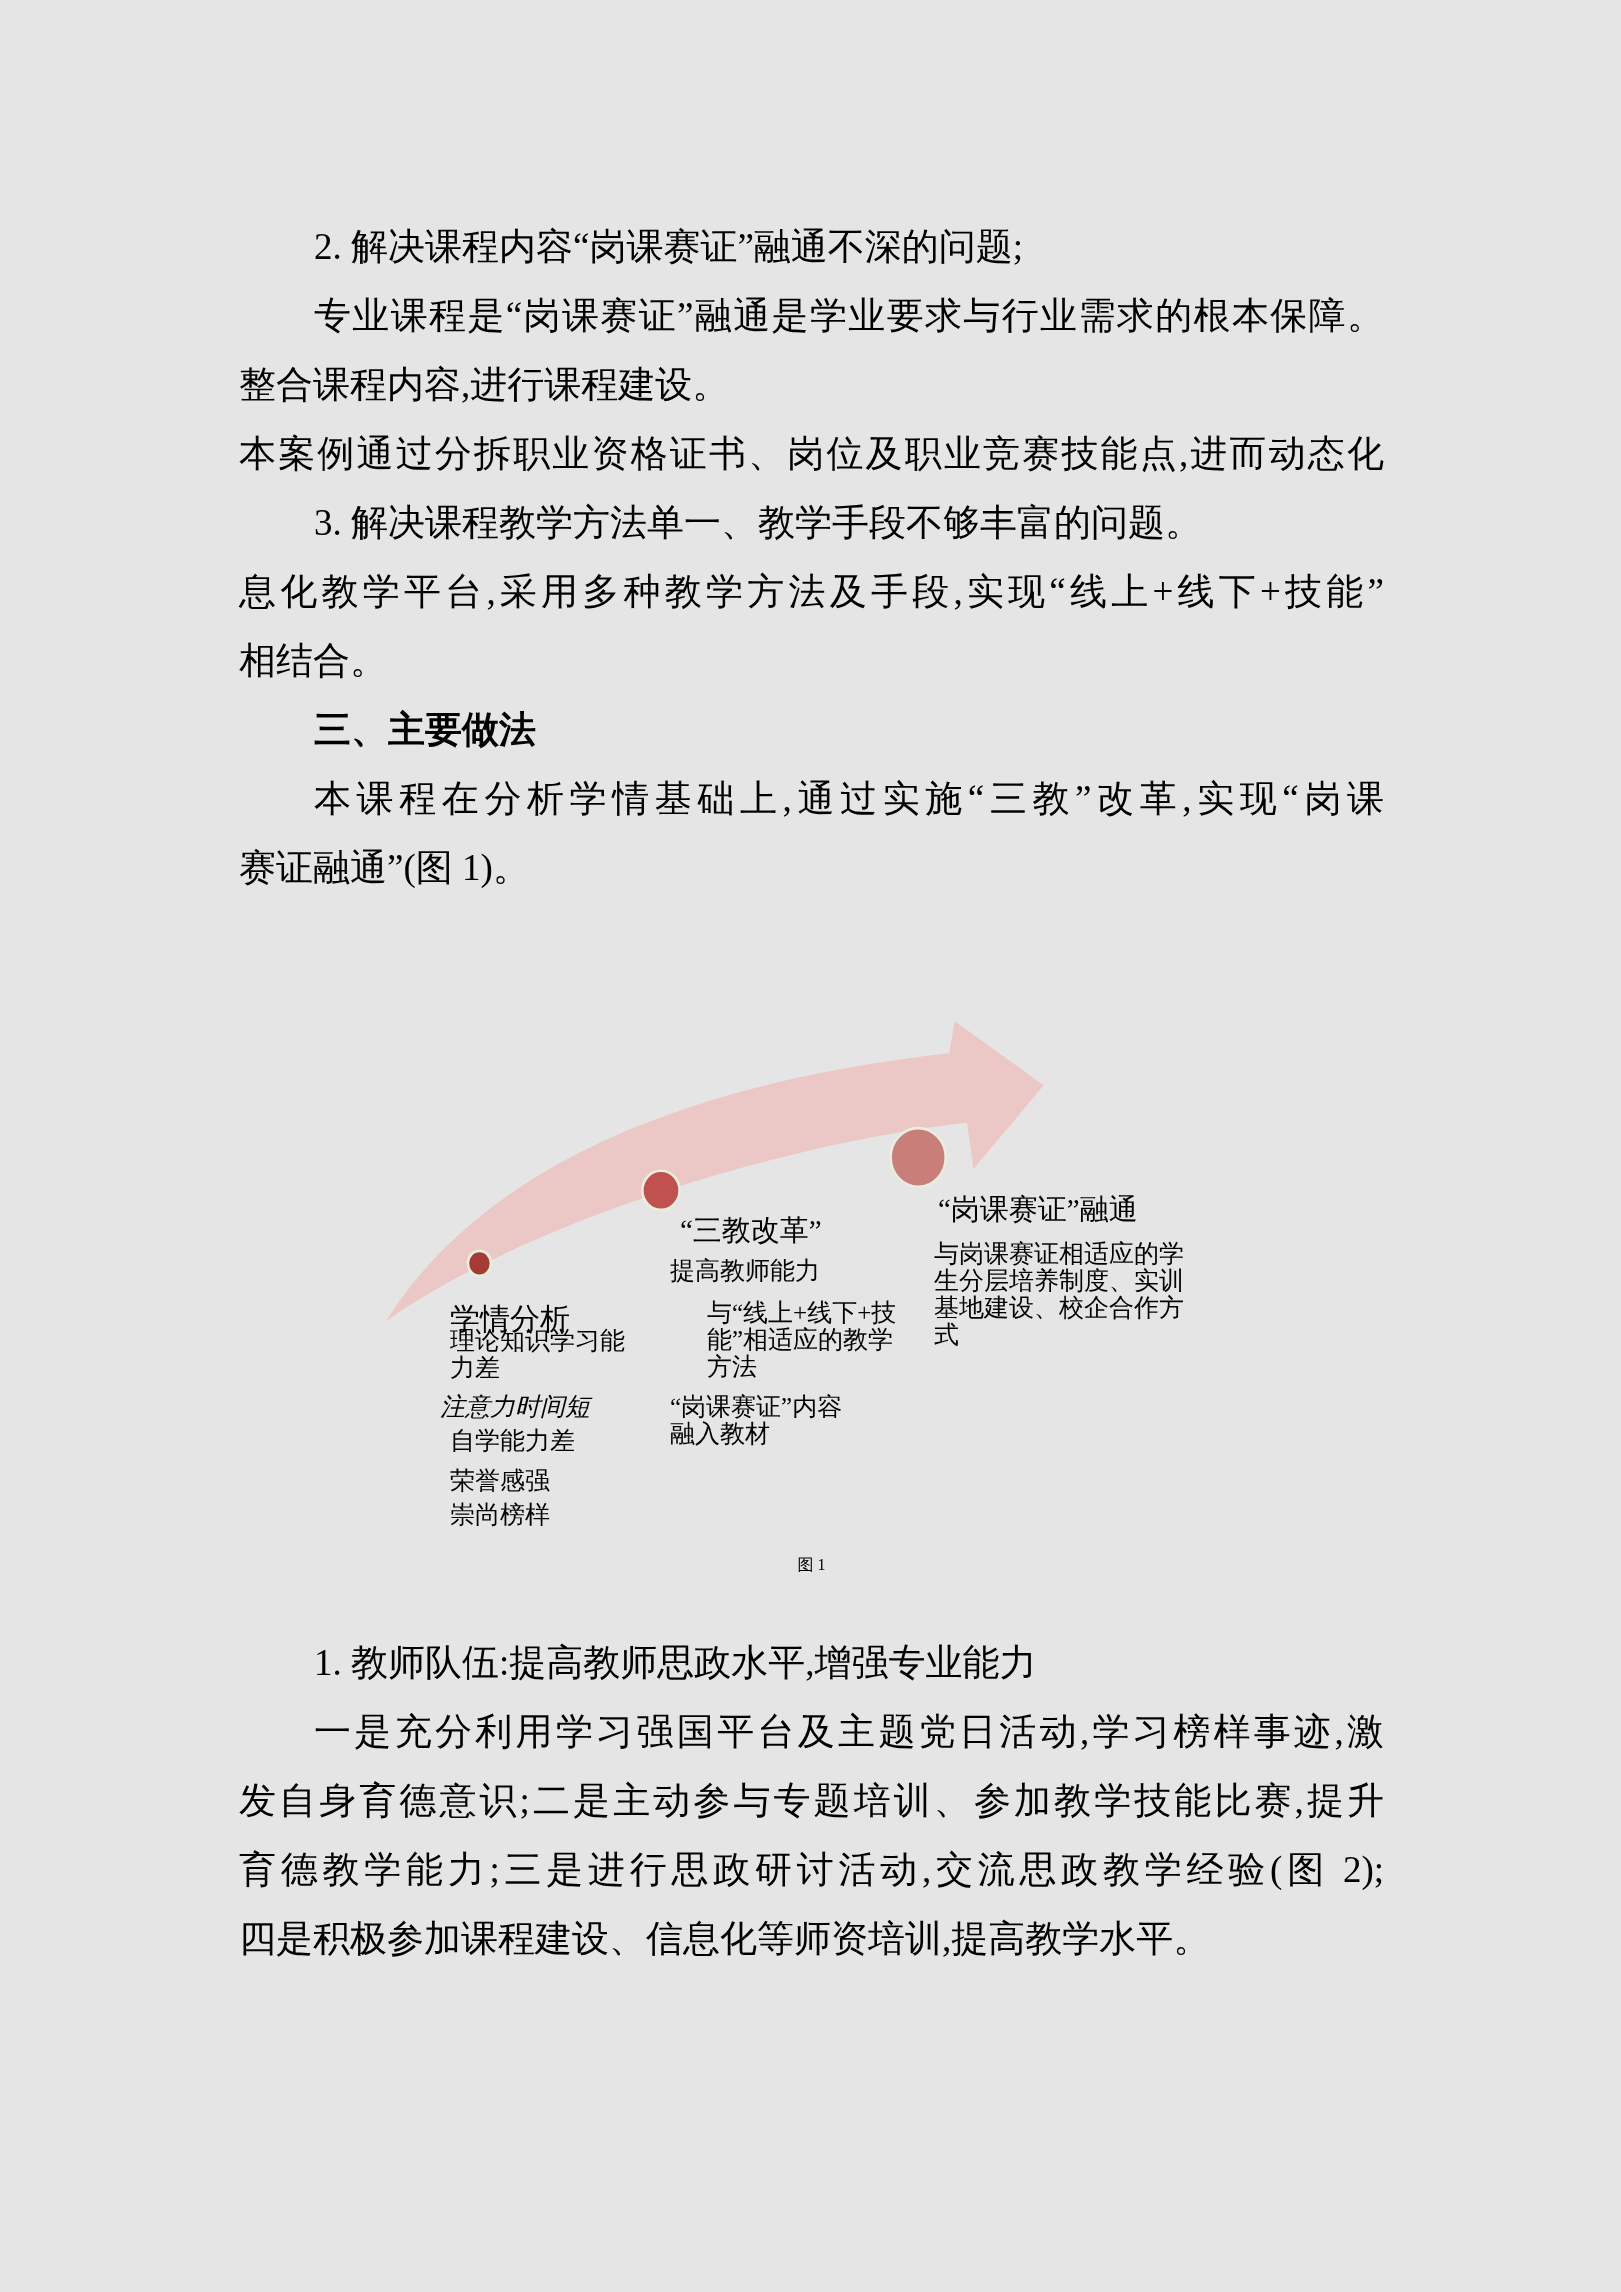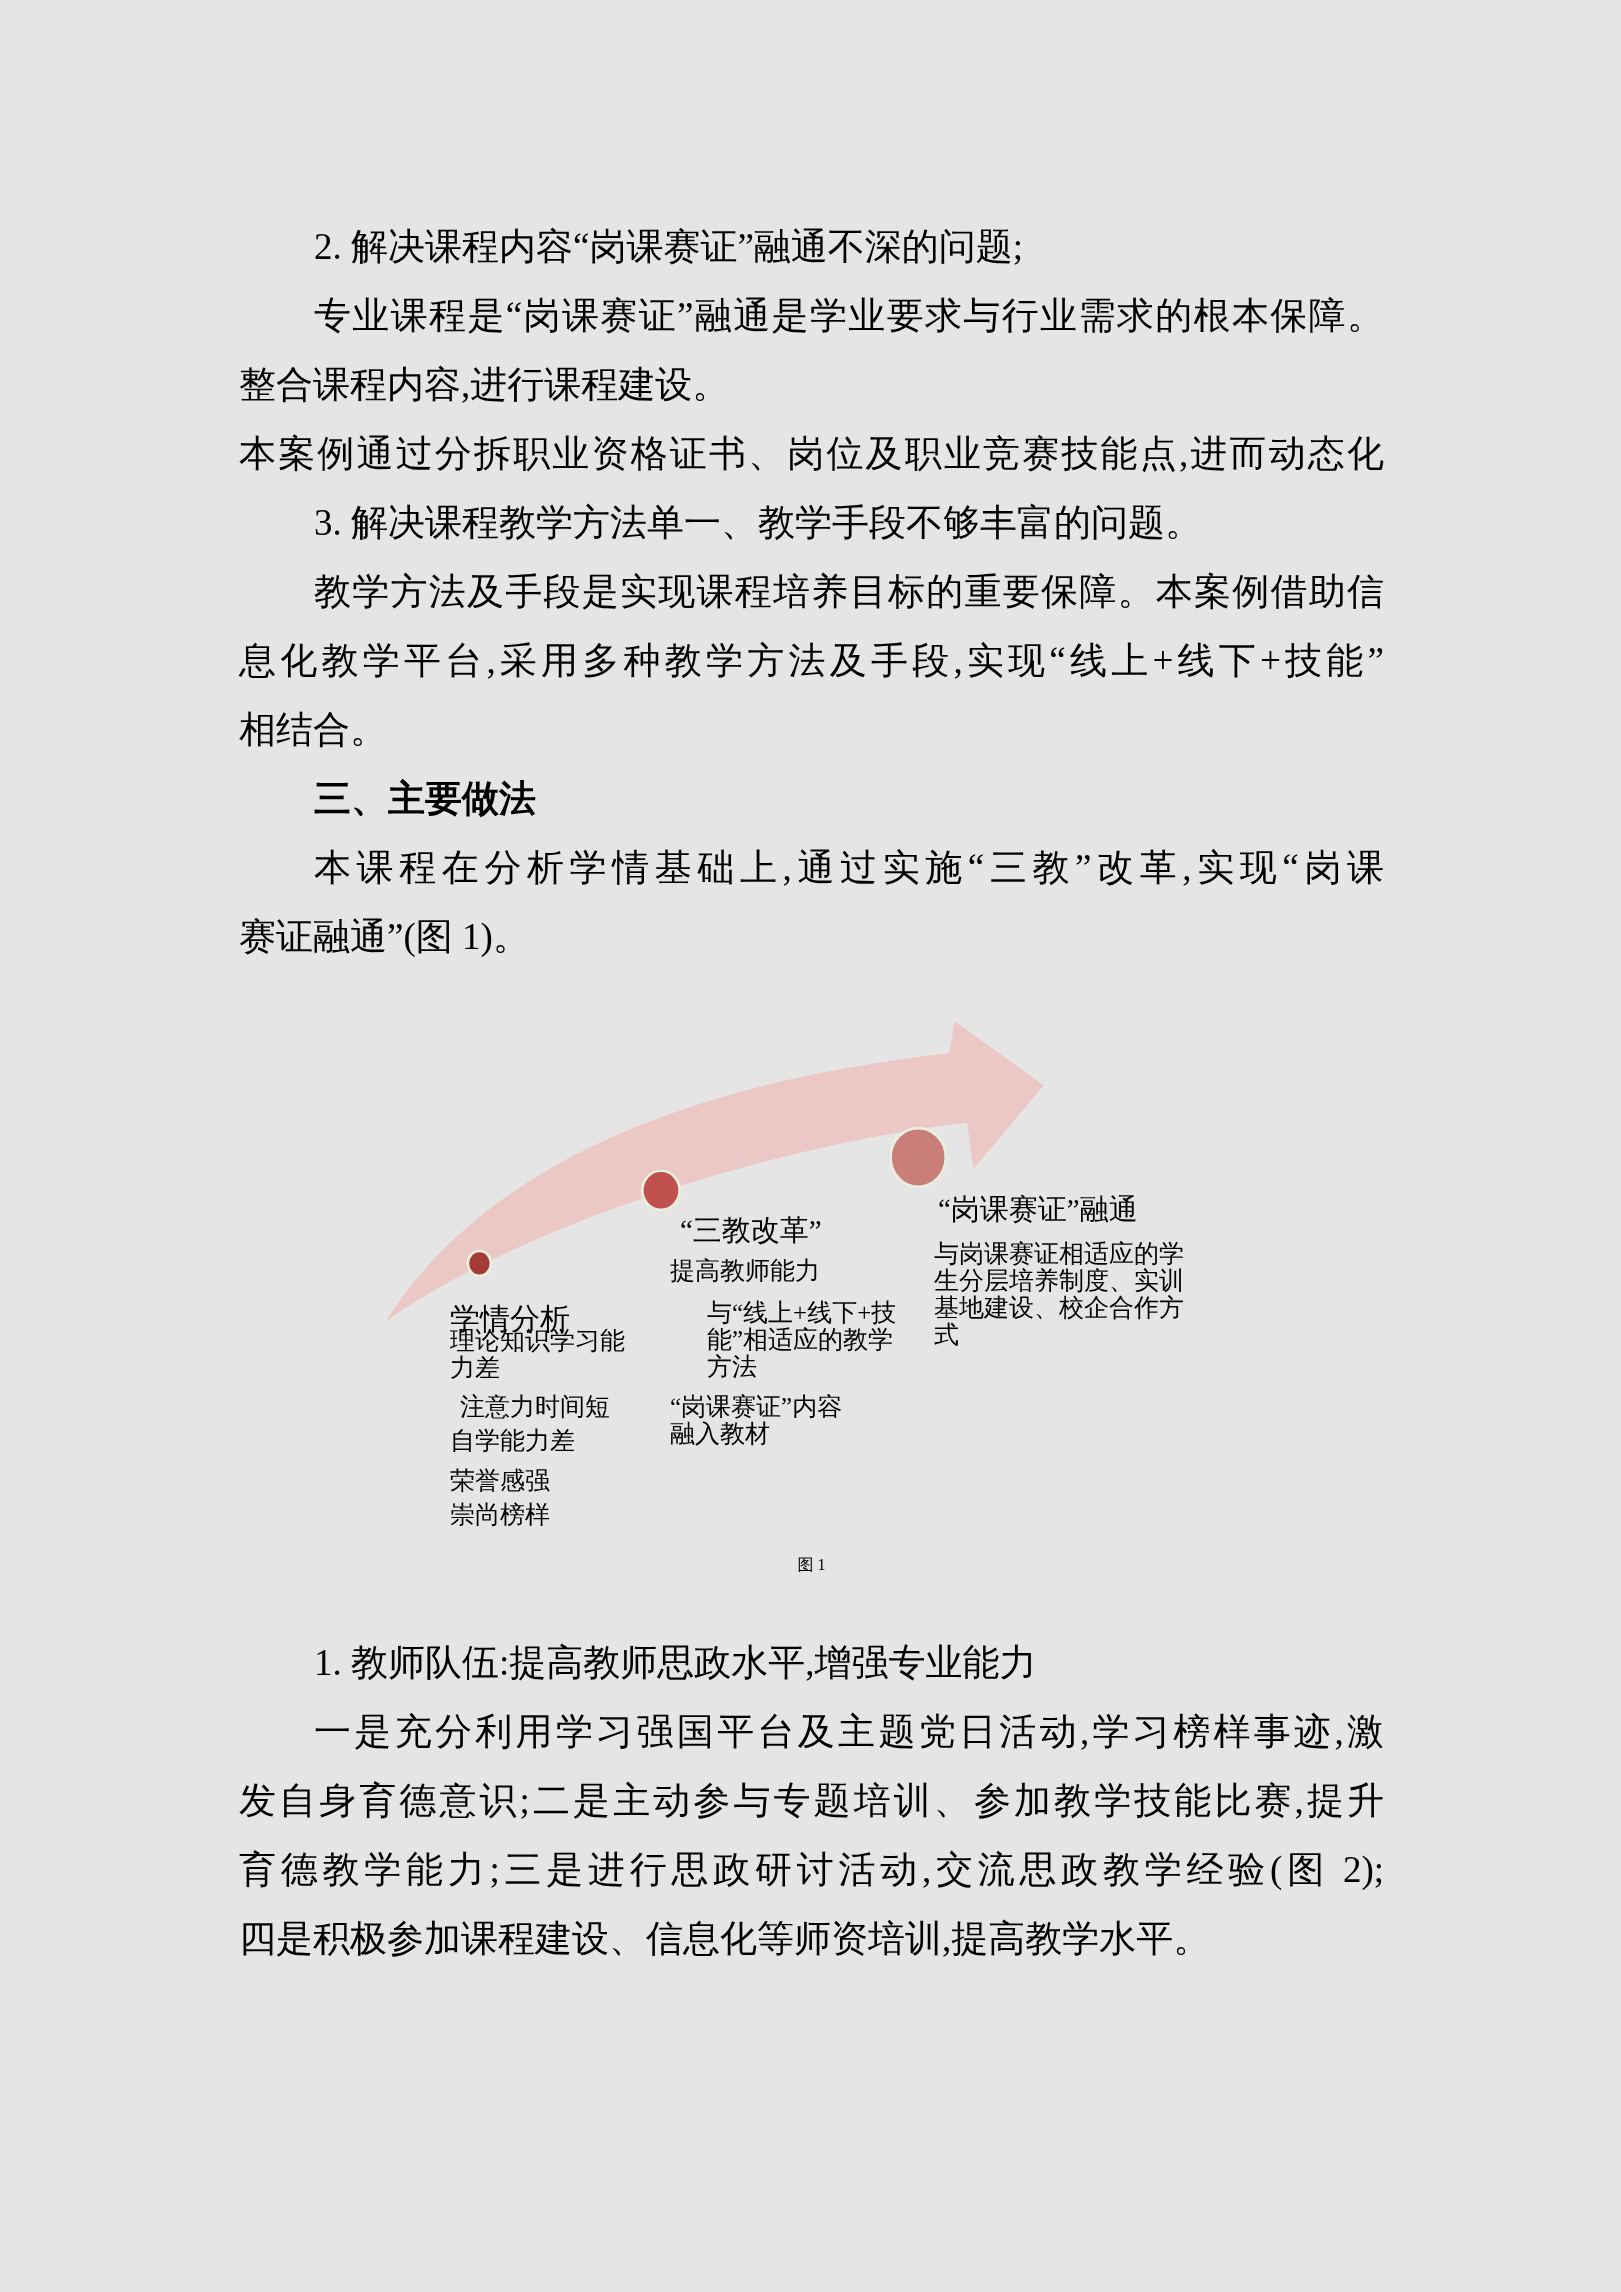--- a/index.html
+++ b/index.html
@@ -23,40 +23,39 @@
 <body>
 
 <div class="page">
 
   <div class="tblock tblock-top">
     <div class="bl ind">2. 解决课程内容“岗课赛证”融通不深的问题;</div>
     <div class="bl ind j">专业课程是“岗课赛证”融通是学业要求与行业需求的根本保障。</div>
     <div class="bl">整合课程内容,进行课程建设。</div>
     <div class="bl j">本案例通过分拆职业资格证书、岗位及职业竞赛技能点,进而动态化</div>
     <div class="bl ind">3. 解决课程教学方法单一、教学手段不够丰富的问题。</div>
-    <div class="bl ind j">教学方法及手段是实现课程培养目标的重要保障。本案例借助信</div>
     <div class="bl j">息化教学平台,采用多种教学方法及手段,实现“线上+线下+技能”</div>
     <div class="bl">相结合。</div>
     <div class="bl ind b">三、主要做法</div>
     <div class="bl ind j">本课程在分析学情基础上,通过实施“三教”改革,实现“岗课</div>
     <div class="bl">赛证融通”(图 1)。</div>
   </div>
 
   <div>
     <svg class="arrow-svg" viewBox="0 0 780 400">
       <path d="M 13 353 C 90 230 260 95 646 52 L 652 16 L 752 88 L 673 182 L 666 130 C 480 150 180 235 13 353 Z" fill="#ebc7c5"></path>
       <ellipse class="dot" cx="118" cy="288" rx="13" ry="14" fill="#a53b36"></ellipse>
       <ellipse class="dot" cx="322" cy="206" rx="21" ry="22" fill="#c0514e"></ellipse>
       <ellipse class="dot" cx="611" cy="169" rx="31" ry="33" fill="#ca7e79"></ellipse>
     </svg>
 
     <div class="fig-label fs34" style="left:450px;top:1280px;margin-top:20px;">学情分析</div>
     <div class="fig-item" style="left:450px;top:1327px;">理论知识学习能
 力差</div>
-    <div class="fig-item" style="left:460px;top:1393px;">注意力时间短</div>
+    <div class="fig-item" style="left:440px;top:1393px;font-style:italic;">注意力时间短</div>
     <div class="fig-item" style="left:450px;top:1427px;">自学能力差</div>
     <div class="fig-item" style="left:450px;top:1467px;">荣誉感强</div>
     <div class="fig-item" style="left:450px;top:1501px;">崇尚榜样</div>
 
     <div class="fig-label" style="left:680px;top:1212px;">“三教改革”</div>
     <div class="fig-item" style="left:670px;top:1257px;">提高教师能力</div>
     <div class="fig-item" style="left:670px;top:1299px;margin-left:37px;">与“线上+线下+技
 能”相适应的教学
 方法</div>
     <div class="fig-item" style="left:670px;top:1393px;">“岗课赛证”内容

